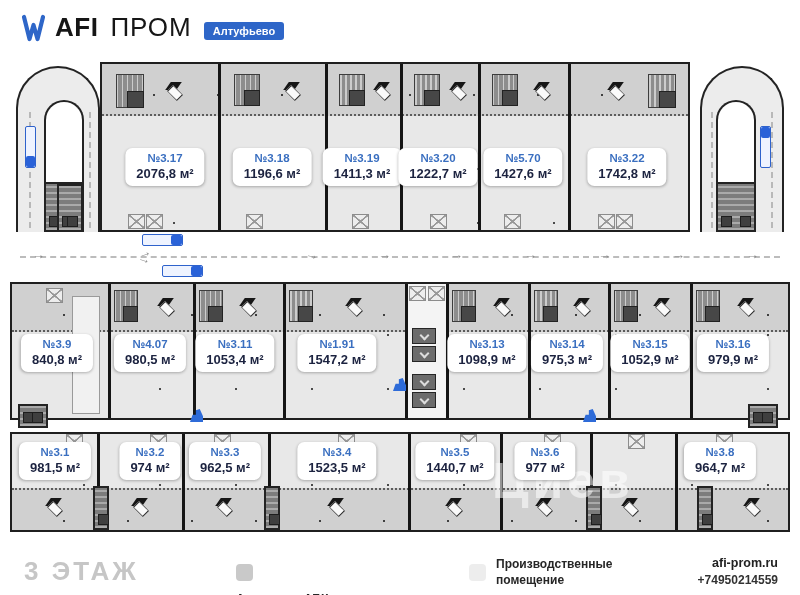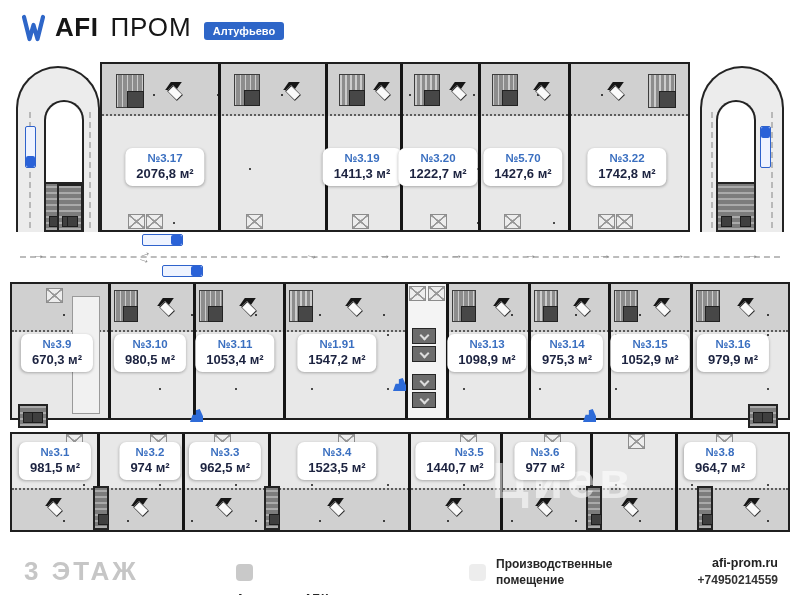--- a/index.html
+++ b/index.html
@@ -162,20 +162,24 @@
   <div class="xbox" style="left:352px;top:214px;"></div>
   <div class="xbox" style="left:430px;top:214px;"></div>
   <div class="xbox" style="left:504px;top:214px;"></div>
   <div class="xbox" style="left:598px;top:214px;"></div>
   <div class="xbox" style="left:616px;top:214px;"></div>
 
   <div class="ucard" style="left:165px;top:148px;">
     <span class="uno">№3.17</span>
     <span class="uarea">2076,8 м²</span>
   </div>
+  <div class="ucard" style="left:272px;top:148px;">
+    <span class="uno">№3.18</span>
+    <span class="uarea">1196,6 м²</span>
+  </div>
   <div class="ucard" style="left:362px;top:148px;">
     <span class="uno">№3.19</span>
     <span class="uarea">1411,3 м²</span>
   </div>
   <div class="ucard" style="left:438px;top:148px;">
     <span class="uno">№3.20</span>
     <span class="uarea">1222,7 м²</span>
   </div>
   <div class="ucard" style="left:523px;top:148px;">
     <span class="uno">№5.70</span>
@@ -254,24 +258,24 @@
       <div class="dk"></div>
     </div>
   <div class="pallet" style="left:652px;top:298px;"></div>
   <div class="stairs" style="left:696px;top:290px;width:22px;height:30px;">
       <div class="dk"></div>
     </div>
   <div class="pallet" style="left:736px;top:298px;"></div>
 
   <div class="ucard" style="left:57px;top:334px;">
     <span class="uno">№3.9</span>
-    <span class="uarea">670,3 м²</span>
+    <span class="uarea">840,8 м²</span>
   </div>
   <div class="ucard" style="left:150px;top:334px;">
-    <span class="uno">№3.10</span>
+    <span class="uno">№4.07</span>
     <span class="uarea">980,5 м²</span>
   </div>
   <div class="ucard" style="left:235px;top:334px;">
     <span class="uno">№3.11</span>
     <span class="uarea">1053,4 м²</span>
   </div>
   <div class="ucard" style="left:337px;top:334px;">
     <span class="uno">№1.91</span>
     <span class="uarea">1547,2 м²</span>
   </div>
@@ -353,21 +357,21 @@
     <span class="uarea">974 м²</span>
   </div>
   <div class="ucard" style="left:225px;top:442px;">
     <span class="uno">№3.3</span>
     <span class="uarea">962,5 м²</span>
   </div>
   <div class="ucard" style="left:337px;top:442px;">
     <span class="uno">№3.4</span>
     <span class="uarea">1523,5 м²</span>
   </div>
-  <div class="ucard" style="left:455px;top:442px;text-align:right;">
+  <div class="ucard" style="left:455px;top:442px;">
     <span class="uno">№3.5</span>
     <span class="uarea">1440,7 м²</span>
   </div>
   <div class="ucard" style="left:545px;top:442px;">
     <span class="uno">№3.6</span>
     <span class="uarea">977 м²</span>
   </div>
   <div class="ucard" style="left:720px;top:442px;">
     <span class="uno">№3.8</span>
     <span class="uarea">964,7 м²</span>

